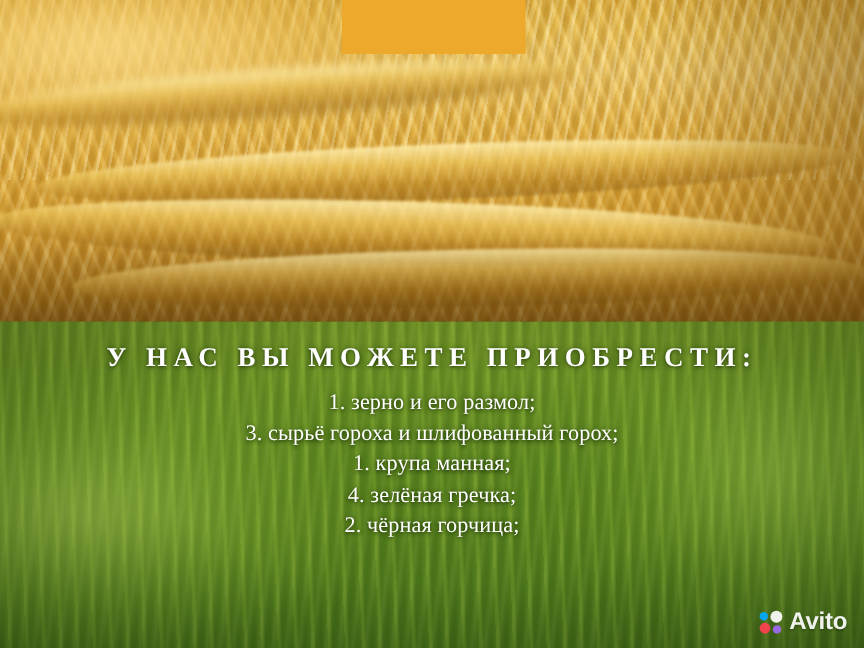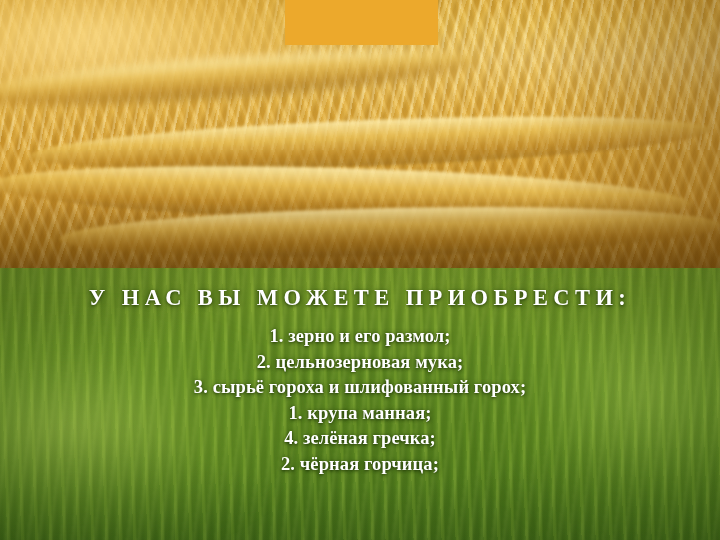--- a/index.html
+++ b/index.html
@@ -206,21 +206,21 @@
     width: 720px;
     z-index: 6;
     margin: 0;
     padding: 0;
     list-style: none;
     text-align: center;
   }
   .item-list li {
     color: #ffffff;
     font-family: "Liberation Serif", serif;
-    font-weight: bold;
+    font-weight: normal;
     font-size: 18.5px;
     line-height: 25.6px;
     letter-spacing: 0.1px;
     text-shadow: 0 1px 3px rgba(25,45,5,0.8), 0 0 5px rgba(25,45,5,0.45);
     white-space: nowrap;
   }
 
   
   .watermark {
     position: absolute;
@@ -279,21 +279,29 @@
     <div class="grass2"></div>
     <div class="glow-left"></div>
     <div class="glow-right"></div>
     <div class="vignette"></div>
   </div>
 
   <div class="heading">У НАС ВЫ МОЖЕТЕ ПРИОБРЕСТИ:</div>
 
   <ul class="item-list">
     <li>1. зерно и его размол;</li>
-    <li>2. цельнозерновая мука;</li>
     <li>3. сырьё гороха и шлифованный горох;</li>
     <li>1. крупа манная;</li>
     <li>4. зелёная гречка;</li>
     <li>2. чёрная горчица;</li>
   </ul>
 
+  <div class="watermark">
+    <span class="logo-dots">
+      <i class="d1"></i>
+        <i class="d2"></i>
+        <i class="d3"></i>
+        <i class="d4"></i>
+    </span>
+    <span class="wm-text">Avito</span>
+  </div>
 
 </div>
 
 </body></html>

